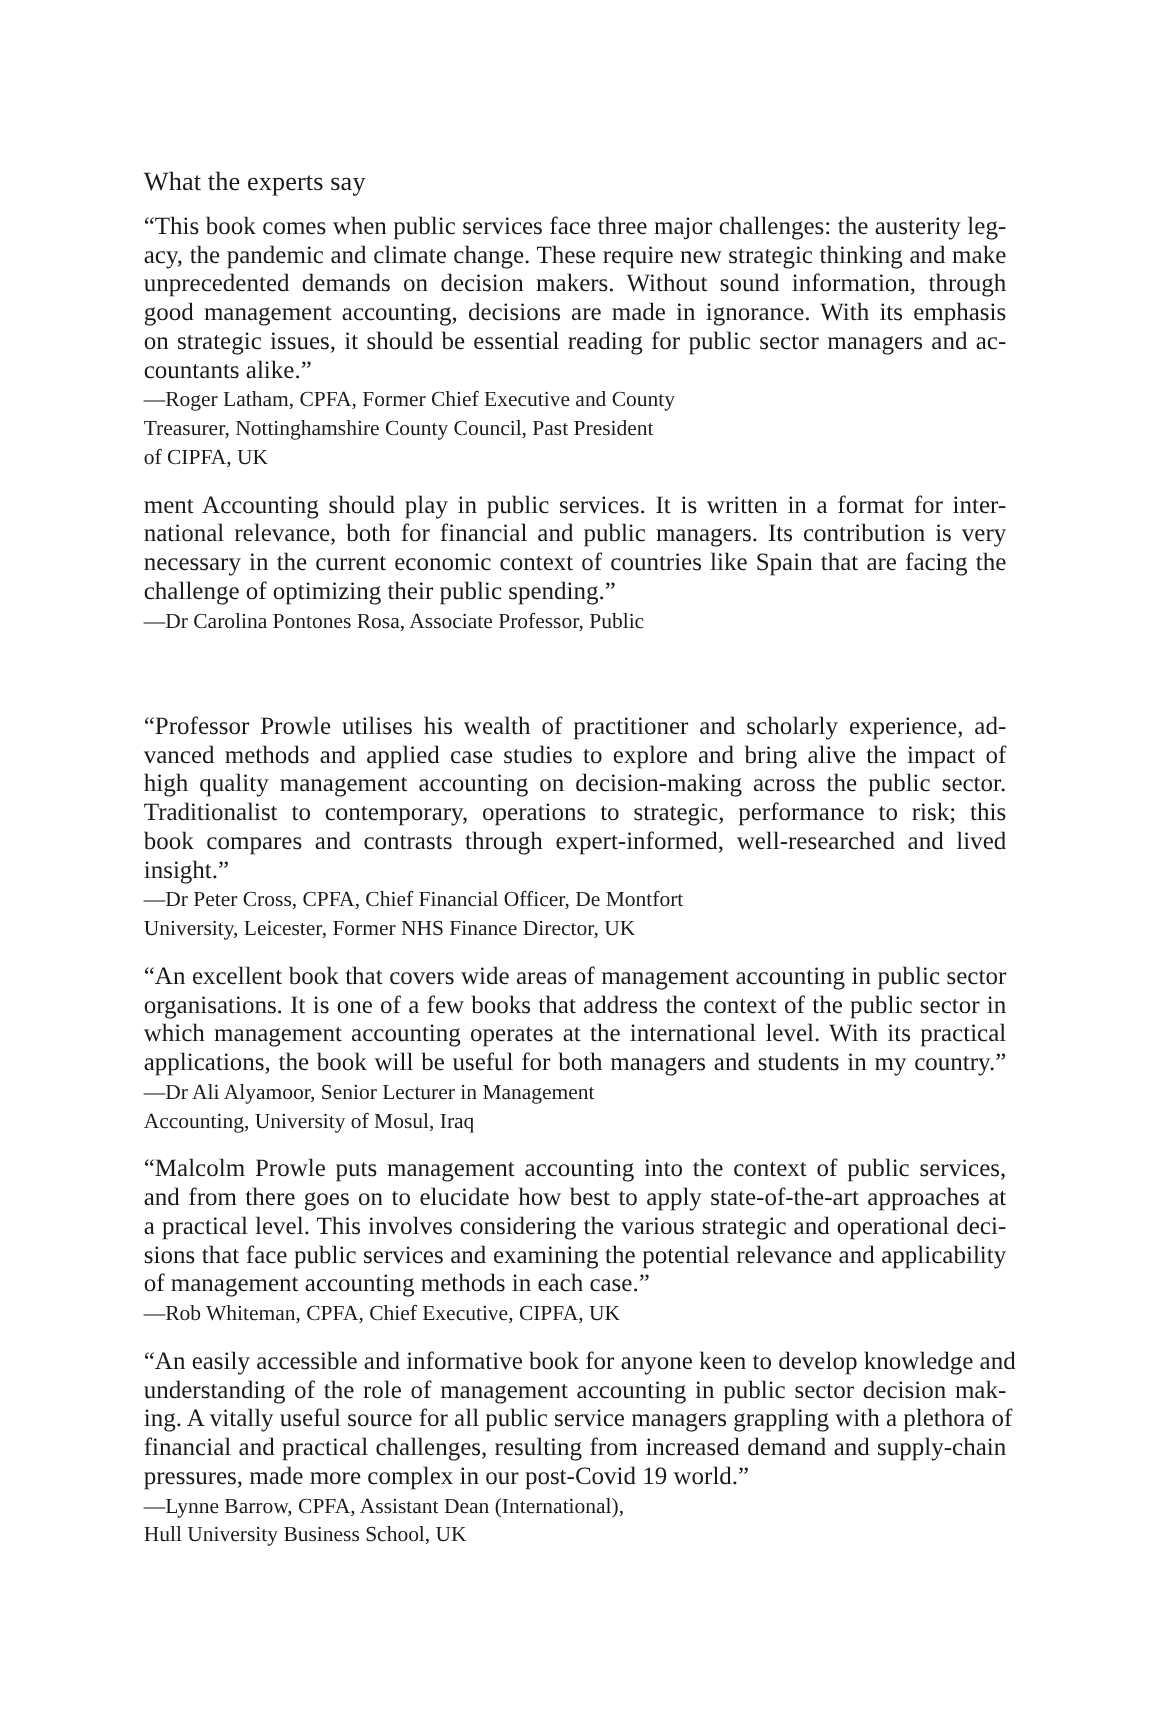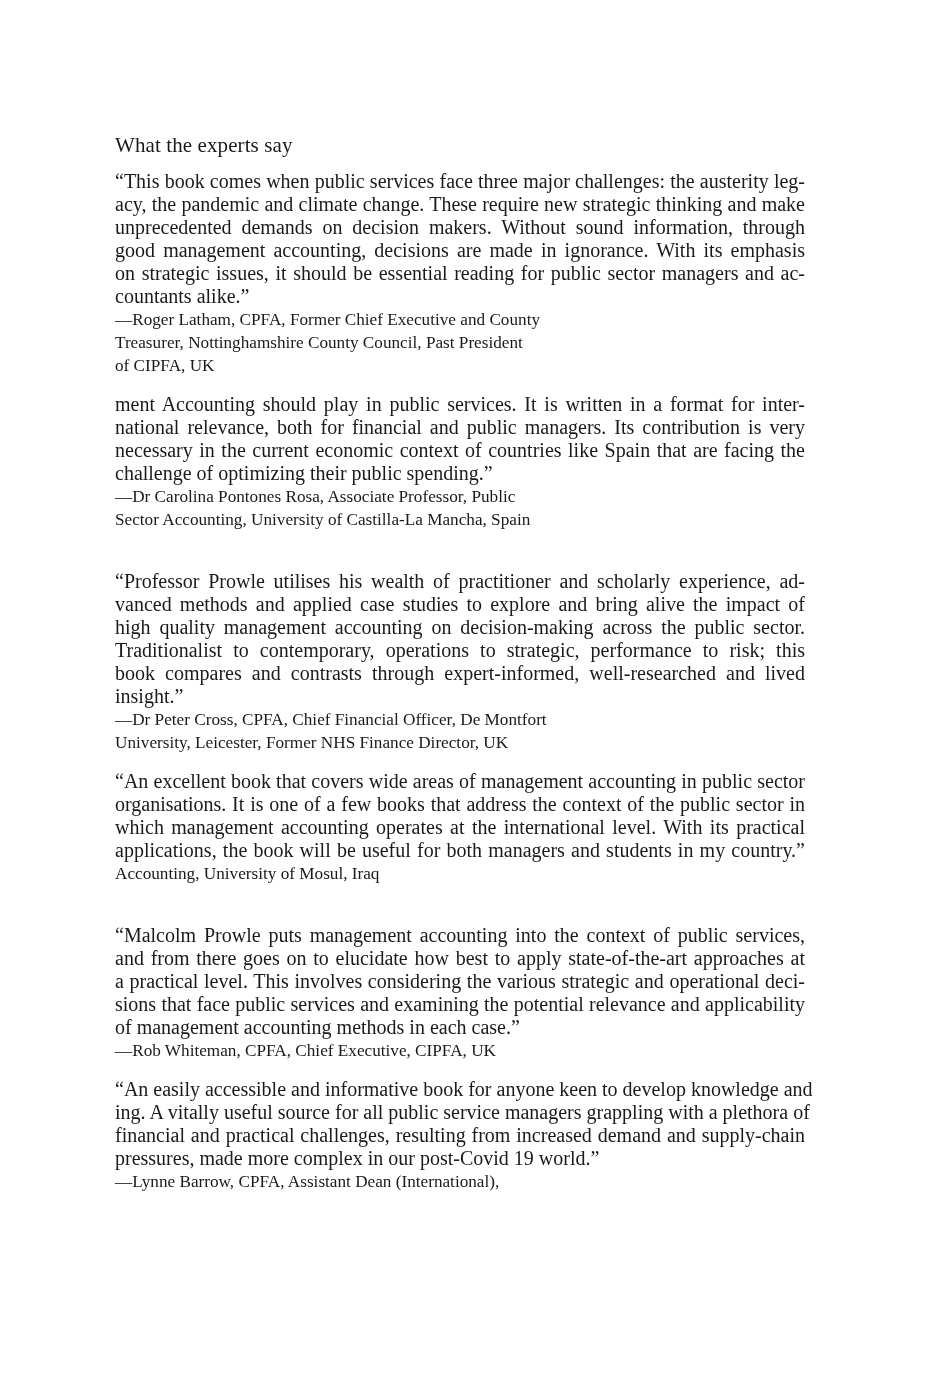--- a/index.html
+++ b/index.html
@@ -41,51 +41,53 @@
     <span class="attr-line">Treasurer, Nottinghamshire County Council, Past President</span>
     <span class="attr-line">of CIPFA, UK</span>
   </div>
 
   <div class="blurb" style="top:393px">
     <span class="line">ment Accounting should play in public services. It is written in a format for inter-</span>
     <span class="line">national relevance, both for financial and public managers. Its contribution is very</span>
     <span class="line">necessary in the current economic context of countries like Spain that are facing the</span>
     <span class="line last">challenge of optimizing their public spending.”</span>
     <span class="attr-line">—Dr Carolina Pontones Rosa, Associate Professor, Public</span>
-    <span class="attr-line">Sector Accounting, University of Castilla-La Mancha, Spain</span>
   </div>
 
   <div class="blurb" style="top:570px">
     <span class="line">“Professor Prowle utilises his wealth of practitioner and scholarly experience, ad-</span>
     <span class="line">vanced methods and applied case studies to explore and bring alive the impact of</span>
     <span class="line">high quality management accounting on decision-making across the public sector.</span>
     <span class="line">Traditionalist to contemporary, operations to strategic, performance to risk; this</span>
     <span class="line">book compares and contrasts through expert-informed, well-researched and lived</span>
     <span class="line last">insight.”</span>
     <span class="attr-line">—Dr Peter Cross, CPFA, Chief Financial Officer, De Montfort</span>
     <span class="attr-line">University, Leicester, Former NHS Finance Director, UK</span>
   </div>
 
   <div class="blurb" style="top:770px">
     <span class="line">“An excellent book that covers wide areas of management accounting in public sector</span>
     <span class="line">organisations. It is one of a few books that address the context of the public sector in</span>
     <span class="line">which management accounting operates at the international level. With its practical</span>
     <span class="line">applications, the book will be useful for both managers and students in my country.”</span>
+    <span class="attr-line">—Dr Ali Alyamoor, Senior Lecturer in Management</span>
     <span class="attr-line">Accounting, University of Mosul, Iraq</span>
   </div>
 
   <div class="blurb" style="top:924px">
     <span class="line">“Malcolm Prowle puts management accounting into the context of public services,</span>
     <span class="line">and from there goes on to elucidate how best to apply state-of-the-art approaches at</span>
     <span class="line">a practical level. This involves considering the various strategic and operational deci-</span>
     <span class="line">sions that face public services and examining the potential relevance and applicability</span>
     <span class="line last">of management accounting methods in each case.”</span>
     <span class="attr-line">—Rob Whiteman, CPFA, Chief Executive, CIPFA, UK</span>
   </div>
 
   <div class="blurb" style="top:1078px">
     <span class="line">“An easily accessible and informative book for anyone keen to develop knowledge and</span>
+    <span class="line">understanding of the role of management accounting in public sector decision mak-</span>
     <span class="line">ing. A vitally useful source for all public service managers grappling with a plethora of</span>
     <span class="line">financial and practical challenges, resulting from increased demand and supply-chain</span>
     <span class="line last">pressures, made more complex in our post-Covid 19 world.”</span>
     <span class="attr-line">—Lynne Barrow, CPFA, Assistant Dean (International),</span>
+    <span class="attr-line">Hull University Business School, UK</span>
   </div>
 </div>
 
 </body></html>

